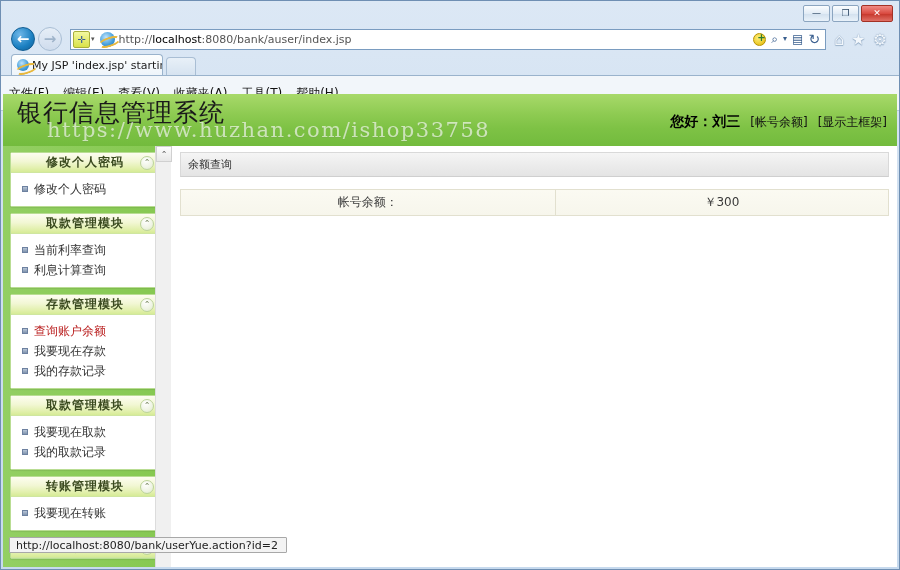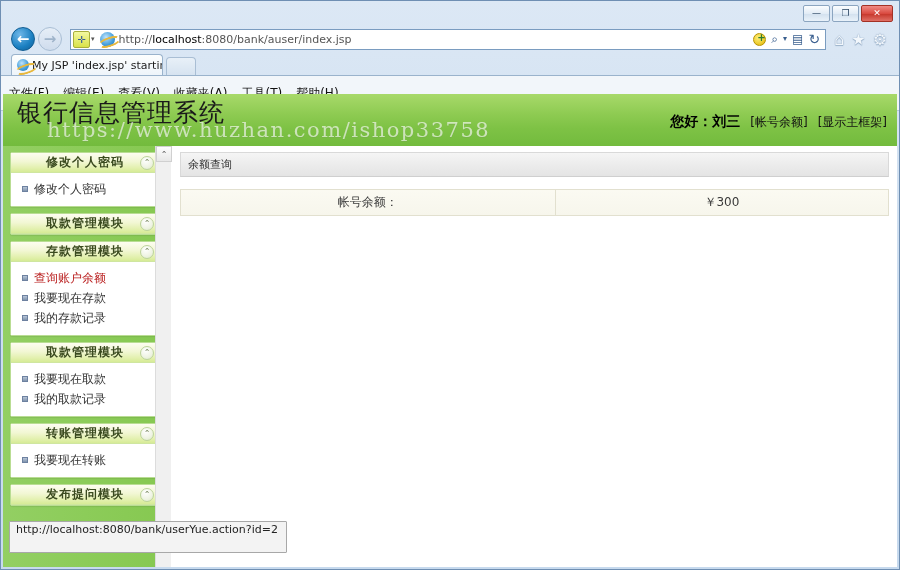--- a/index.html
+++ b/index.html
@@ -237,21 +237,21 @@
     height:25px; display:flex; align-items:center; justify-content:center;
     font-size:12px; color:#3a3a3a;
   }
   .cell.label { flex: 0 0 53%; border-right:1px solid #e2e0cf; }
   .cell.value { flex: 1 1 auto; }
   
   .statusbar {
     position:absolute; left:6px; bottom:14px;
     background:#f3f3f3;
     border:1px solid #a8a8a8;
-    padding: 1px 8px 16px 6px;
+    padding: 1px 8px 0 6px;
     font-size:11px; color:#222;
     border-radius:1px;
     white-space:nowrap;
     z-index: 50;
     margin-top: 28px;
   }
 </style>
 </head>
 <body>
 
@@ -335,20 +335,30 @@
                 <span class="bullet"></span>
                 <span class="lbl">修改个人密码</span>
               </div>
             </div>
           </div>
           <div class="menubox">
             <div class="menubox-hd">
               <span class="t">取款管理模块</span>
               <div class="collapse">⌃</div>
             </div>
+            <div class="menubox-bd">
+              <div class="mitem">
+                <span class="bullet"></span>
+                <span class="lbl">当前利率查询</span>
+              </div>
+              <div class="mitem">
+                <span class="bullet"></span>
+                <span class="lbl">利息计算查询</span>
+              </div>
+            </div>
           </div>
           <div class="menubox">
             <div class="menubox-hd">
               <span class="t">存款管理模块</span>
               <div class="collapse">⌃</div>
             </div>
             <div class="menubox-bd">
               <div class="mitem active">
                 <span class="bullet"></span>
                 <span class="lbl">查询账户余额</span>

